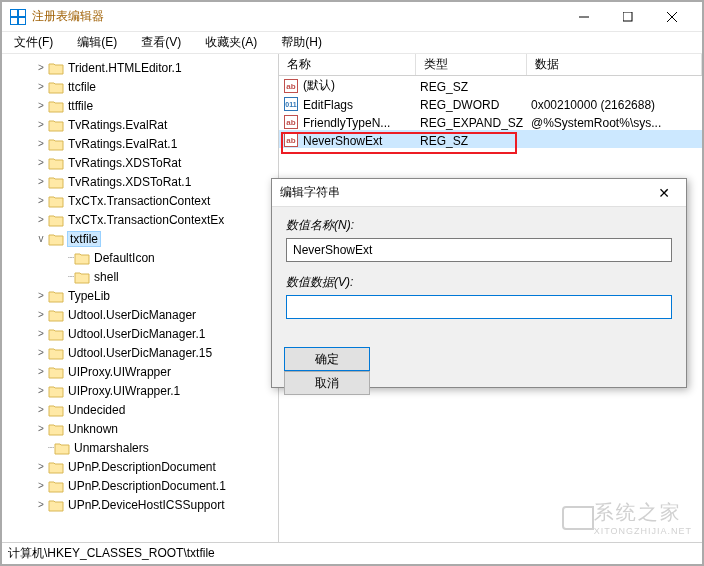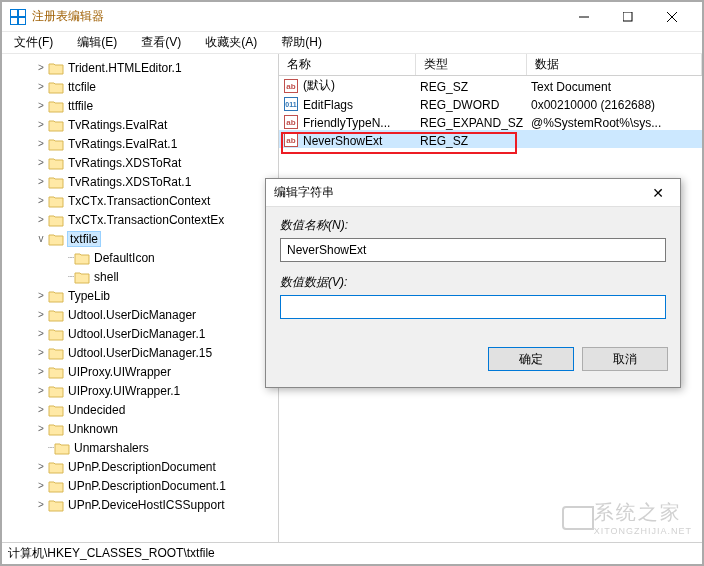--- a/index.html
+++ b/index.html
@@ -28,29 +28,29 @@
 .col-type { width: 111px; }
 .col-data { flex: 1; }
 .list-row { display: flex; height: 18px; align-items: flex-end; }
 .list-row .cell { padding: 0 4px; white-space: nowrap; overflow: hidden; }
 .list-row .value-icon { width:16px; height:16px; margin-left:4px; display:flex; align-items:center; justify-content:center; }
 .list-row .value-icon .abicon { width:14px; height:14px; border:1px solid #c0504d; background:#fff; color:#c0504d; font-size:8px; font-weight:bold; display:flex; align-items:center; justify-content:center; }
 .list-row .value-icon .binicon { width:14px; height:14px; border:1px solid #2e75b6; background:#fff; color:#2e75b6; font-size:7px; font-weight:bold; display:flex; align-items:center; justify-content:center; }
 .list-row.selected { background: #cce8ff; }
 .redbox-overlay { position:absolute; border:2px solid #ed1c24; pointer-events:none; }
 .status { height: 22px; border-top: 1px solid #d0d0d0; padding: 2px 6px; display:flex; align-items:center;}
-.dialog { position: absolute; left: 263px; top: 176px; width: 416px; height: 210px; background: #f0f0f0; border: 1px solid #888; box-shadow: 2px 2px 8px rgba(0,0,0,0.3); z-index:100;}
+.dialog { position: absolute; left: 269px; top: 176px; width: 416px; height: 210px; background: #f0f0f0; border: 1px solid #888; box-shadow: 2px 2px 8px rgba(0,0,0,0.3); z-index:100;}
 .dialog .dlg-title { height: 28px; background:#fff; display:flex; align-items:center; padding:0 8px; border-bottom:1px solid #e0e0e0;}
 .dialog .dlg-title .t { flex:1; }
 .dialog .dlg-close { width:28px; text-align:center; font-size:14px;}
 .dialog .dlg-body { padding: 10px 14px; }
 .dialog .fld-label { margin-bottom: 4px; font-style: italic; }
 .dialog .fld-input { width: 100%; height: 24px; border: 1px solid #7a7a7a; background:#fff; padding:2px 6px; margin-bottom: 12px; }
 .dialog .fld-input input { border:none; outline:none; width:100%; height:100%; font:inherit; }
-.dialog .dlg-buttons { display:flex; justify-content:flex-end; gap:8px; padding:6px 12px 10px; }
+.dialog .dlg-buttons { display:flex; justify-content:flex-start; padding:6px 12px 10px;flex-direction:column; }
 .dialog .dlg-buttons button { width:86px; height:24px; background:#e1e1e1; border:1px solid #adadad; }
 .dialog .dlg-buttons button.default { border:1px solid #0078d7; }
 .watermark { position:absolute; right:10px; bottom:28px; color:rgba(120,120,120,0.35); font-size:16px; z-index:200; display:flex; align-items:center; }
 .watermark .logo { width:32px; height:24px; border:2px solid rgba(120,120,120,0.35); border-radius:4px 0 0 4px; position:relative;}
 </style>
 </head>
 <body>
 
 <div class="titlebar">
   <div class="app-icon">
@@ -316,21 +316,20 @@
       <div class="col col-type">类型</div>
       <div class="col col-data">数据</div>
     </div>
     <div id="list-body">
         <div class="list-row">
           <div class="value-icon">
             <div class="abicon">ab</div>
           </div>
           <div class="cell col-name" style="width:117px">(默认)</div>
           <div class="cell col-type" style="width:111px">REG_SZ</div>
-          <div class="cell col-data">Text Document</div>
         </div>
         <div class="list-row">
           <div class="value-icon">
             <div class="binicon">011</div>
           </div>
           <div class="cell col-name" style="width:117px">EditFlags</div>
           <div class="cell col-type" style="width:111px">REG_DWORD</div>
           <div class="cell col-data">0x00210000 (2162688)</div>
         </div>
         <div class="list-row">

